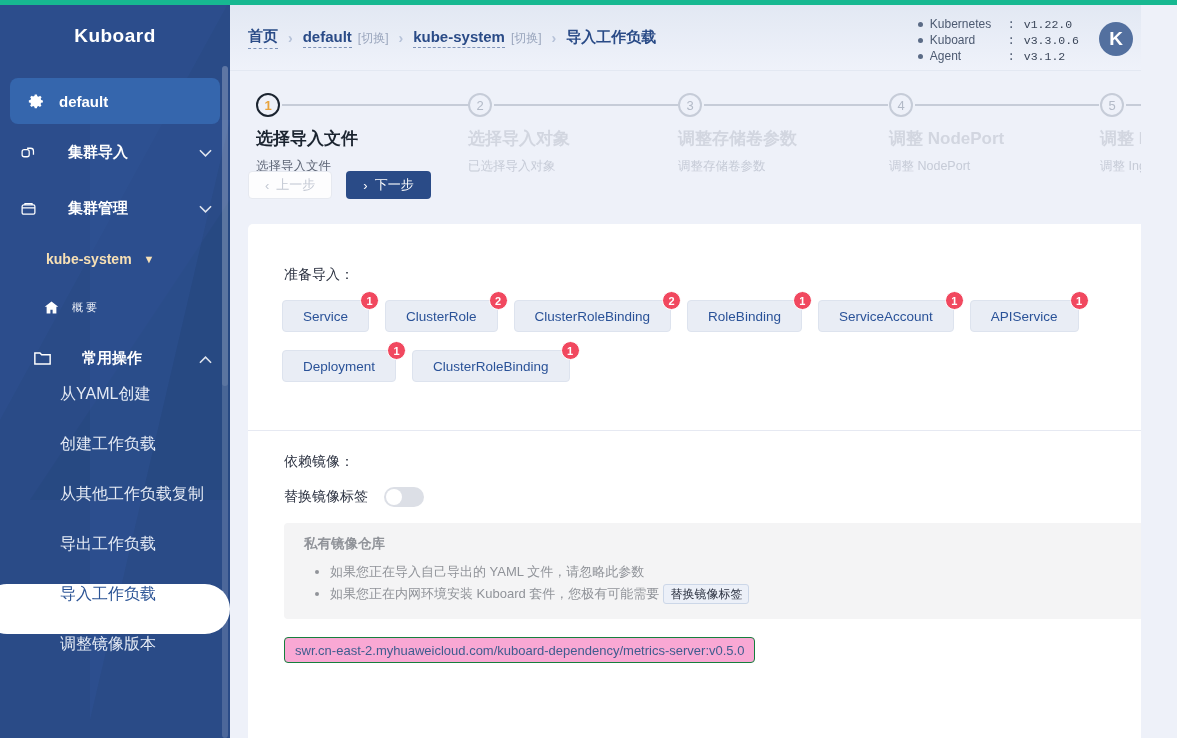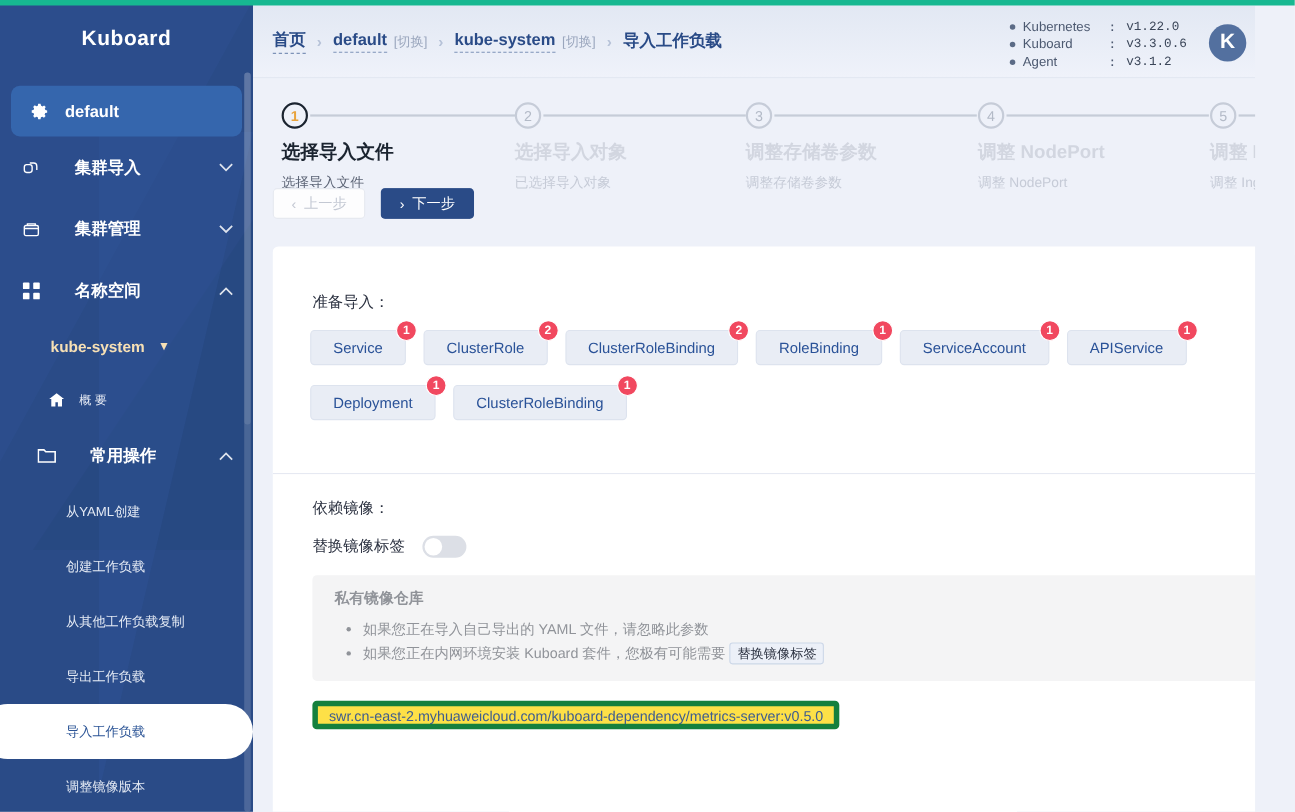--- a/index.html
+++ b/index.html
@@ -122,24 +122,24 @@
     color: #e9edf6;
     font-size: 11px;
     cursor: pointer;
     text-align: center;
   }
   .nav-sub .ico { width: 28px; display: flex; align-items: center; }
 
   .nav-leaf {
     position: relative;
     height: 50px;
-    display: flex; align-items: center;
+    display: flex; 
     padding-left: 60px;
     color: #e4eaf4;
-    font-size: 12px;
+    font-size: 16px;
     cursor: pointer;
   }
   .nav-leaf.active {
     margin-left: -18px;
     padding-left: 78px;
     background: #ffffff;
     color: #2b5496;
     border-radius: 26px;
     font-weight: 400;
   }
@@ -391,22 +391,22 @@
     color: #2b3140;
     font-size: 12px;
   }
 
   #image-tag-wrap { margin: 18px 0 0 36px; }
   .image-chip {
     display: inline-flex;
     align-items: center;
     height: 26px;
     padding: 0 10px;
-    background: #fde047;
-    border: 5px solid #15803d;
+    background: #f9a8d4;
+    border: 1px solid #15803d;
     border-radius: 4px;
     color: #3f5d8f;
     font-size: 13px;
   }
 </style>
 </head>
 <body>
 
 <div id="topbar"></div>
 
@@ -455,36 +455,20 @@
         </svg>
       </span>
       <span class="glabel">集群管理</span>
       <span class="chev">
         <svg width="13" height="9" viewBox="0 0 14 9" fill="none" stroke="#ffffff" stroke-width="1.7">
             <path d="M1 1l6 6 6-6"></path>
           </svg>
       </span>
     </div>
 
-    <div class="nav-group">
-      <span class="ico">
-        <svg width="17" height="17" viewBox="0 0 20 20" fill="#ffffff">
-          <rect x="1" y="1" width="7" height="7" rx="1"></rect>
-          <rect x="12" y="1" width="7" height="7" rx="1"></rect>
-          <rect x="1" y="12" width="7" height="7" rx="1"></rect>
-          <rect x="12" y="12" width="7" height="7" rx="1"></rect>
-        </svg>
-      </span>
-      <span class="glabel">名称空间</span>
-      <span class="chev">
-        <svg width="13" height="9" viewBox="0 0 14 9" fill="none" stroke="#ffffff" stroke-width="1.7">
-            <path d="M1 8l6-6 6 6"></path>
-          </svg>
-      </span>
-    </div>
 
     <div class="ns-select">
       <span>kube-system</span>
       <span class="caret">▼</span>
     </div>
 
     <div class="nav-sub">
       <span class="ico">
         <svg width="15" height="15" viewBox="0 0 20 20" fill="#ffffff">
             <path d="M10 2L1 9h2.5v9h5v-5h3v5h5V9H19z"></path>

